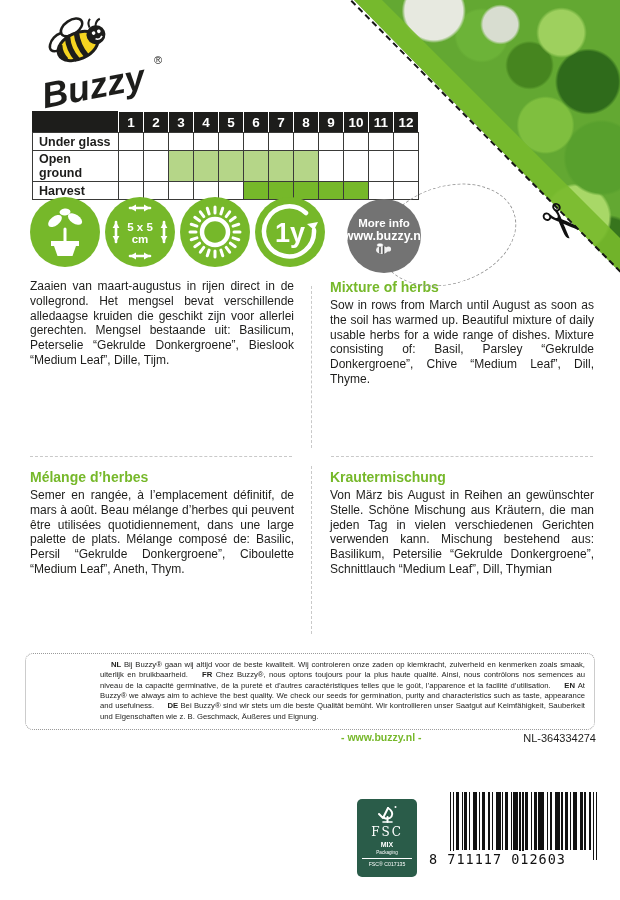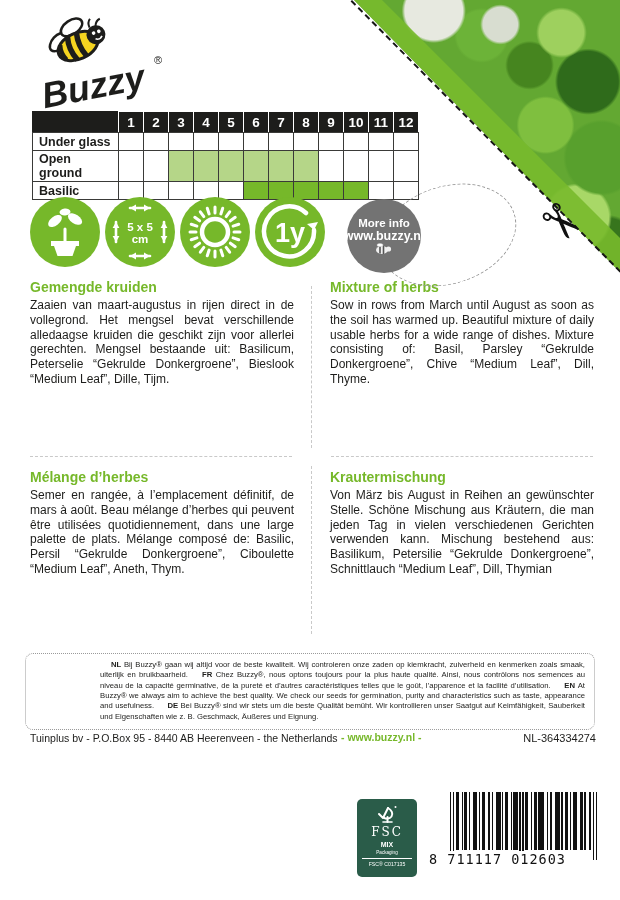--- a/index.html
+++ b/index.html
@@ -173,21 +173,21 @@
           <td class="c1"></td>
           <td class="c1"></td>
           <td class="c1"></td>
           <td class="c1"></td>
           <td class=""></td>
           <td class=""></td>
           <td class=""></td>
           <td class=""></td>
         </tr>
         <tr>
-          <th>Basilic</th>
+          <th>Harvest</th>
           <td class=""></td>
           <td class=""></td>
           <td class=""></td>
           <td class=""></td>
           <td class=""></td>
           <td class="c2"></td>
           <td class="c2"></td>
           <td class="c2"></td>
           <td class="c2"></td>
           <td class="c2"></td>
@@ -271,21 +271,20 @@
     <span class="l2">www.buzzy.nl</span>
     <svg width="20" height="13" viewBox="0 0 20 13">
       <ellipse cx="8" cy="7" rx="6" ry="4" fill="#f0f0f0"></ellipse>
       <path d="M6 3.5 v7 M9.5 3 v8" stroke="#555" stroke-width="1.6"></path>
       <circle cx="14.5" cy="6" r="2.6" fill="#f0f0f0"></circle>
       <ellipse cx="6" cy="2" rx="3" ry="1.6" fill="#fff" stroke="#cfcfcf" stroke-width=".5"></ellipse>
     </svg>
   </div>
 
   <div class="sec" style="left:30px;top:279px">
-    <h3>Gemengde kruiden</h3>
     <p>Zaaien van maart-augustus in rijen direct in de vollegrond. Het mengsel bevat verschillende alledaagse kruiden die geschikt zijn voor allerlei gerechten. Mengsel bestaande uit: Basilicum, Peterselie “Gekrulde Donkergroene”, Bieslook “Medium Leaf”, Dille, Tijm.</p>
   </div>
   <div class="sec" style="left:330px;top:279px">
     <h3>Mixture of herbs</h3>
     <p>Sow in rows from March until August as soon as the soil has warmed up. Beautiful mixture of daily usable herbs for a wide range of dishes. Mixture consisting of: Basil, Parsley “Gekrulde Donkergroene”, Chive “Medium Leaf”, Dill, Thyme.</p>
   </div>
   <div class="sec" style="left:30px;top:469px">
     <h3>Mélange d’herbes</h3>
     <p>Semer en rangée, à l’emplacement définitif, de mars à août. Beau mélange d’herbes qui peuvent être utilisées quotidiennement, dans une large palette de plats. Mélange composé de: Basilic, Persil “Gekrulde Donkergroene”, Ciboulette “Medium Leaf”, Aneth, Thym.</p>
   </div>
@@ -295,21 +294,20 @@
   </div>
   <div class="vdash" style="top:286px;height:162px"></div>
   <div class="vdash" style="top:466px;height:168px"></div>
   <div class="hdash" style="left:30px"></div>
   <div class="hdash" style="left:331px"></div>
 
   <div class="fp-box">
     <span><b>NL </b>Bij Buzzy® gaan wij altijd voor de beste kwaliteit. Wij controleren onze zaden op kiemkracht, zuiverheid en kenmerken zoals smaak, uiterlijk en bruikbaarheid. <b>FR </b>Chez Buzzy®, nous optons toujours pour la plus haute qualité. Ainsi, nous contrôlons nos semences au niveau de la capacité germinative, de la pureté et d’autres caractéristiques telles que le goût, l’apparence et la facilité d’utilisation. <b>EN </b>At Buzzy® we always aim to achieve the best quality. We check our seeds for germination, purity and characteristics such as taste, appearance and usefulness. <b>DE </b>Bei Buzzy® sind wir stets um die beste Qualität bemüht. Wir kontrollieren unser Saatgut auf Keimfähigkeit, Sauberkeit und Eigenschaften wie z. B. Geschmack, Äußeres und Eignung. </span>
   </div>
 
-  <div class="addr">Tuinplus bv - P.O.Box 95 - 8440 AB Heerenveen - the Netherlands</div>
   <div class="site">- www.buzzy.nl -</div>
   <div class="artno">NL-364334274</div>
 
   <div class="fsc">
     <svg width="22" height="20" viewBox="0 0 22 20">
       <path d="M3 10 L7 14 L12 4" stroke="#fff" stroke-width="2" fill="none" stroke-linecap="round" stroke-linejoin="round"></path>
       <path d="M12 4 C15.5 6 17.5 9.5 15.5 12.5 C13.5 15 10 15 8.2 13.8" stroke="#fff" stroke-width="2" fill="none" stroke-linecap="round"></path>
       <path d="M11.5 13 V18" stroke="#fff" stroke-width="2" stroke-linecap="round"></path>
       <path d="M7 18 H16" stroke="#fff" stroke-width="1.6" stroke-linecap="round"></path>
       <circle cx="19.5" cy="3" r="1" fill="#fff"></circle>

